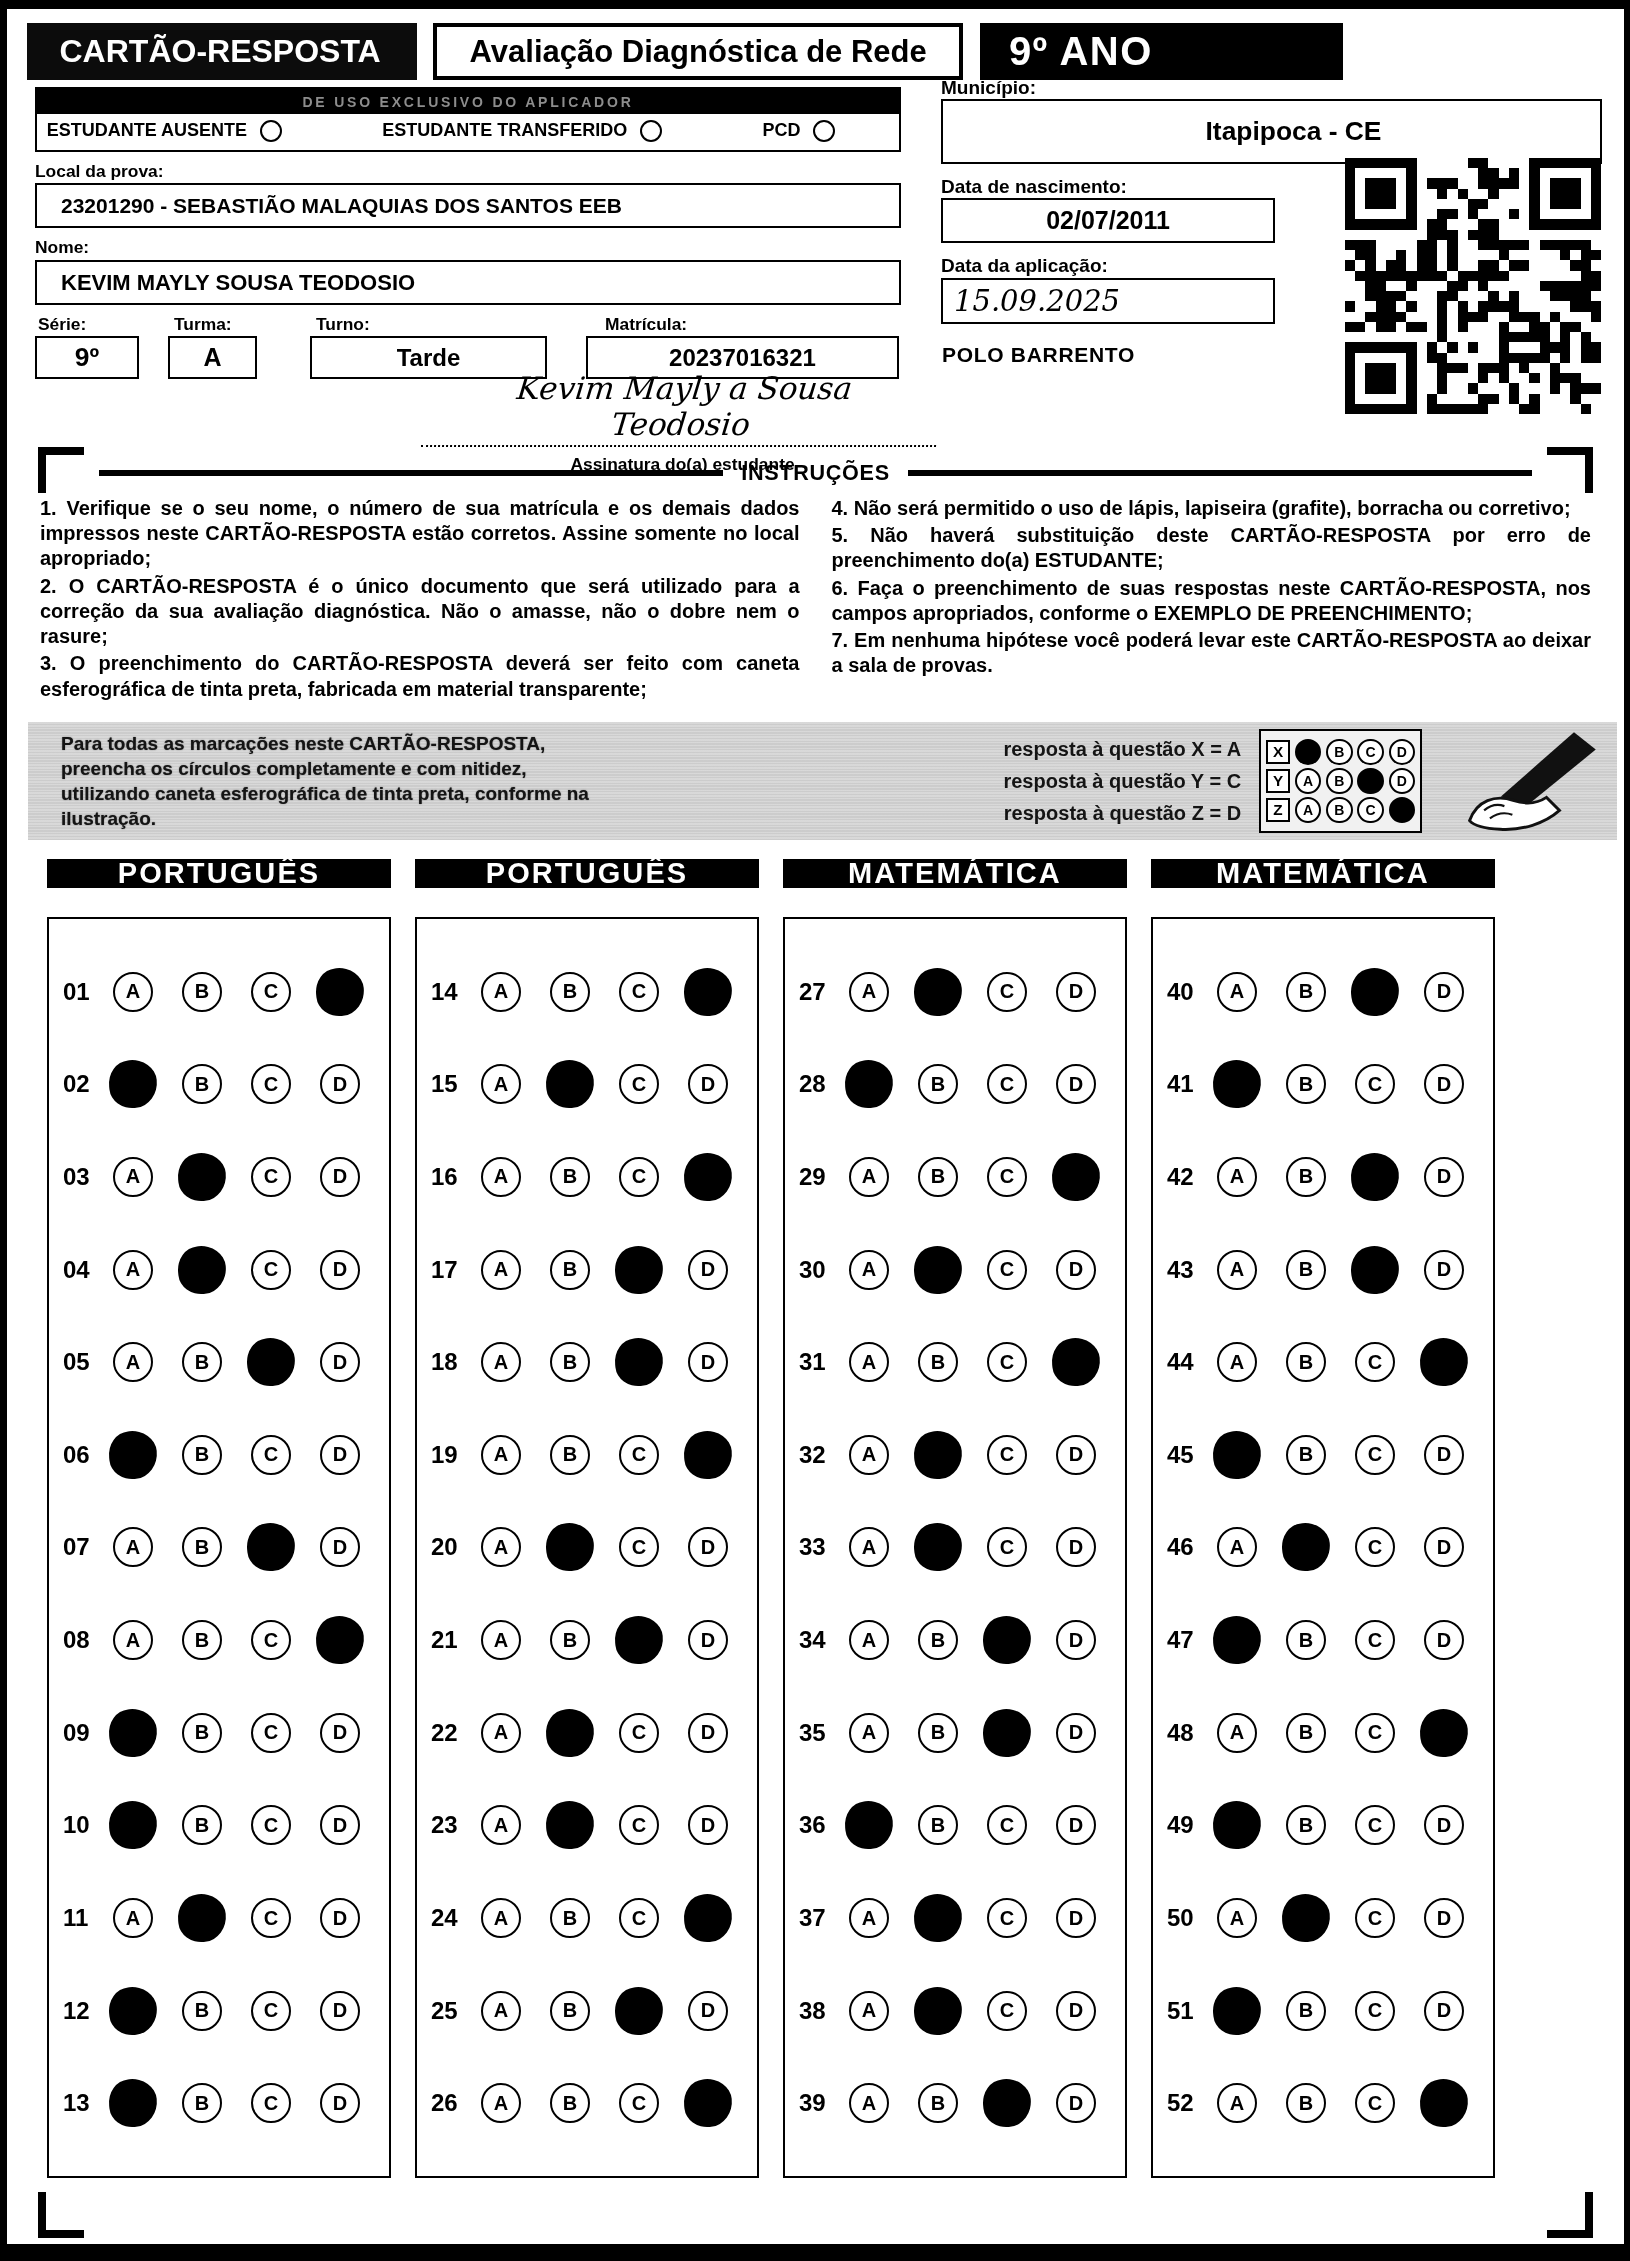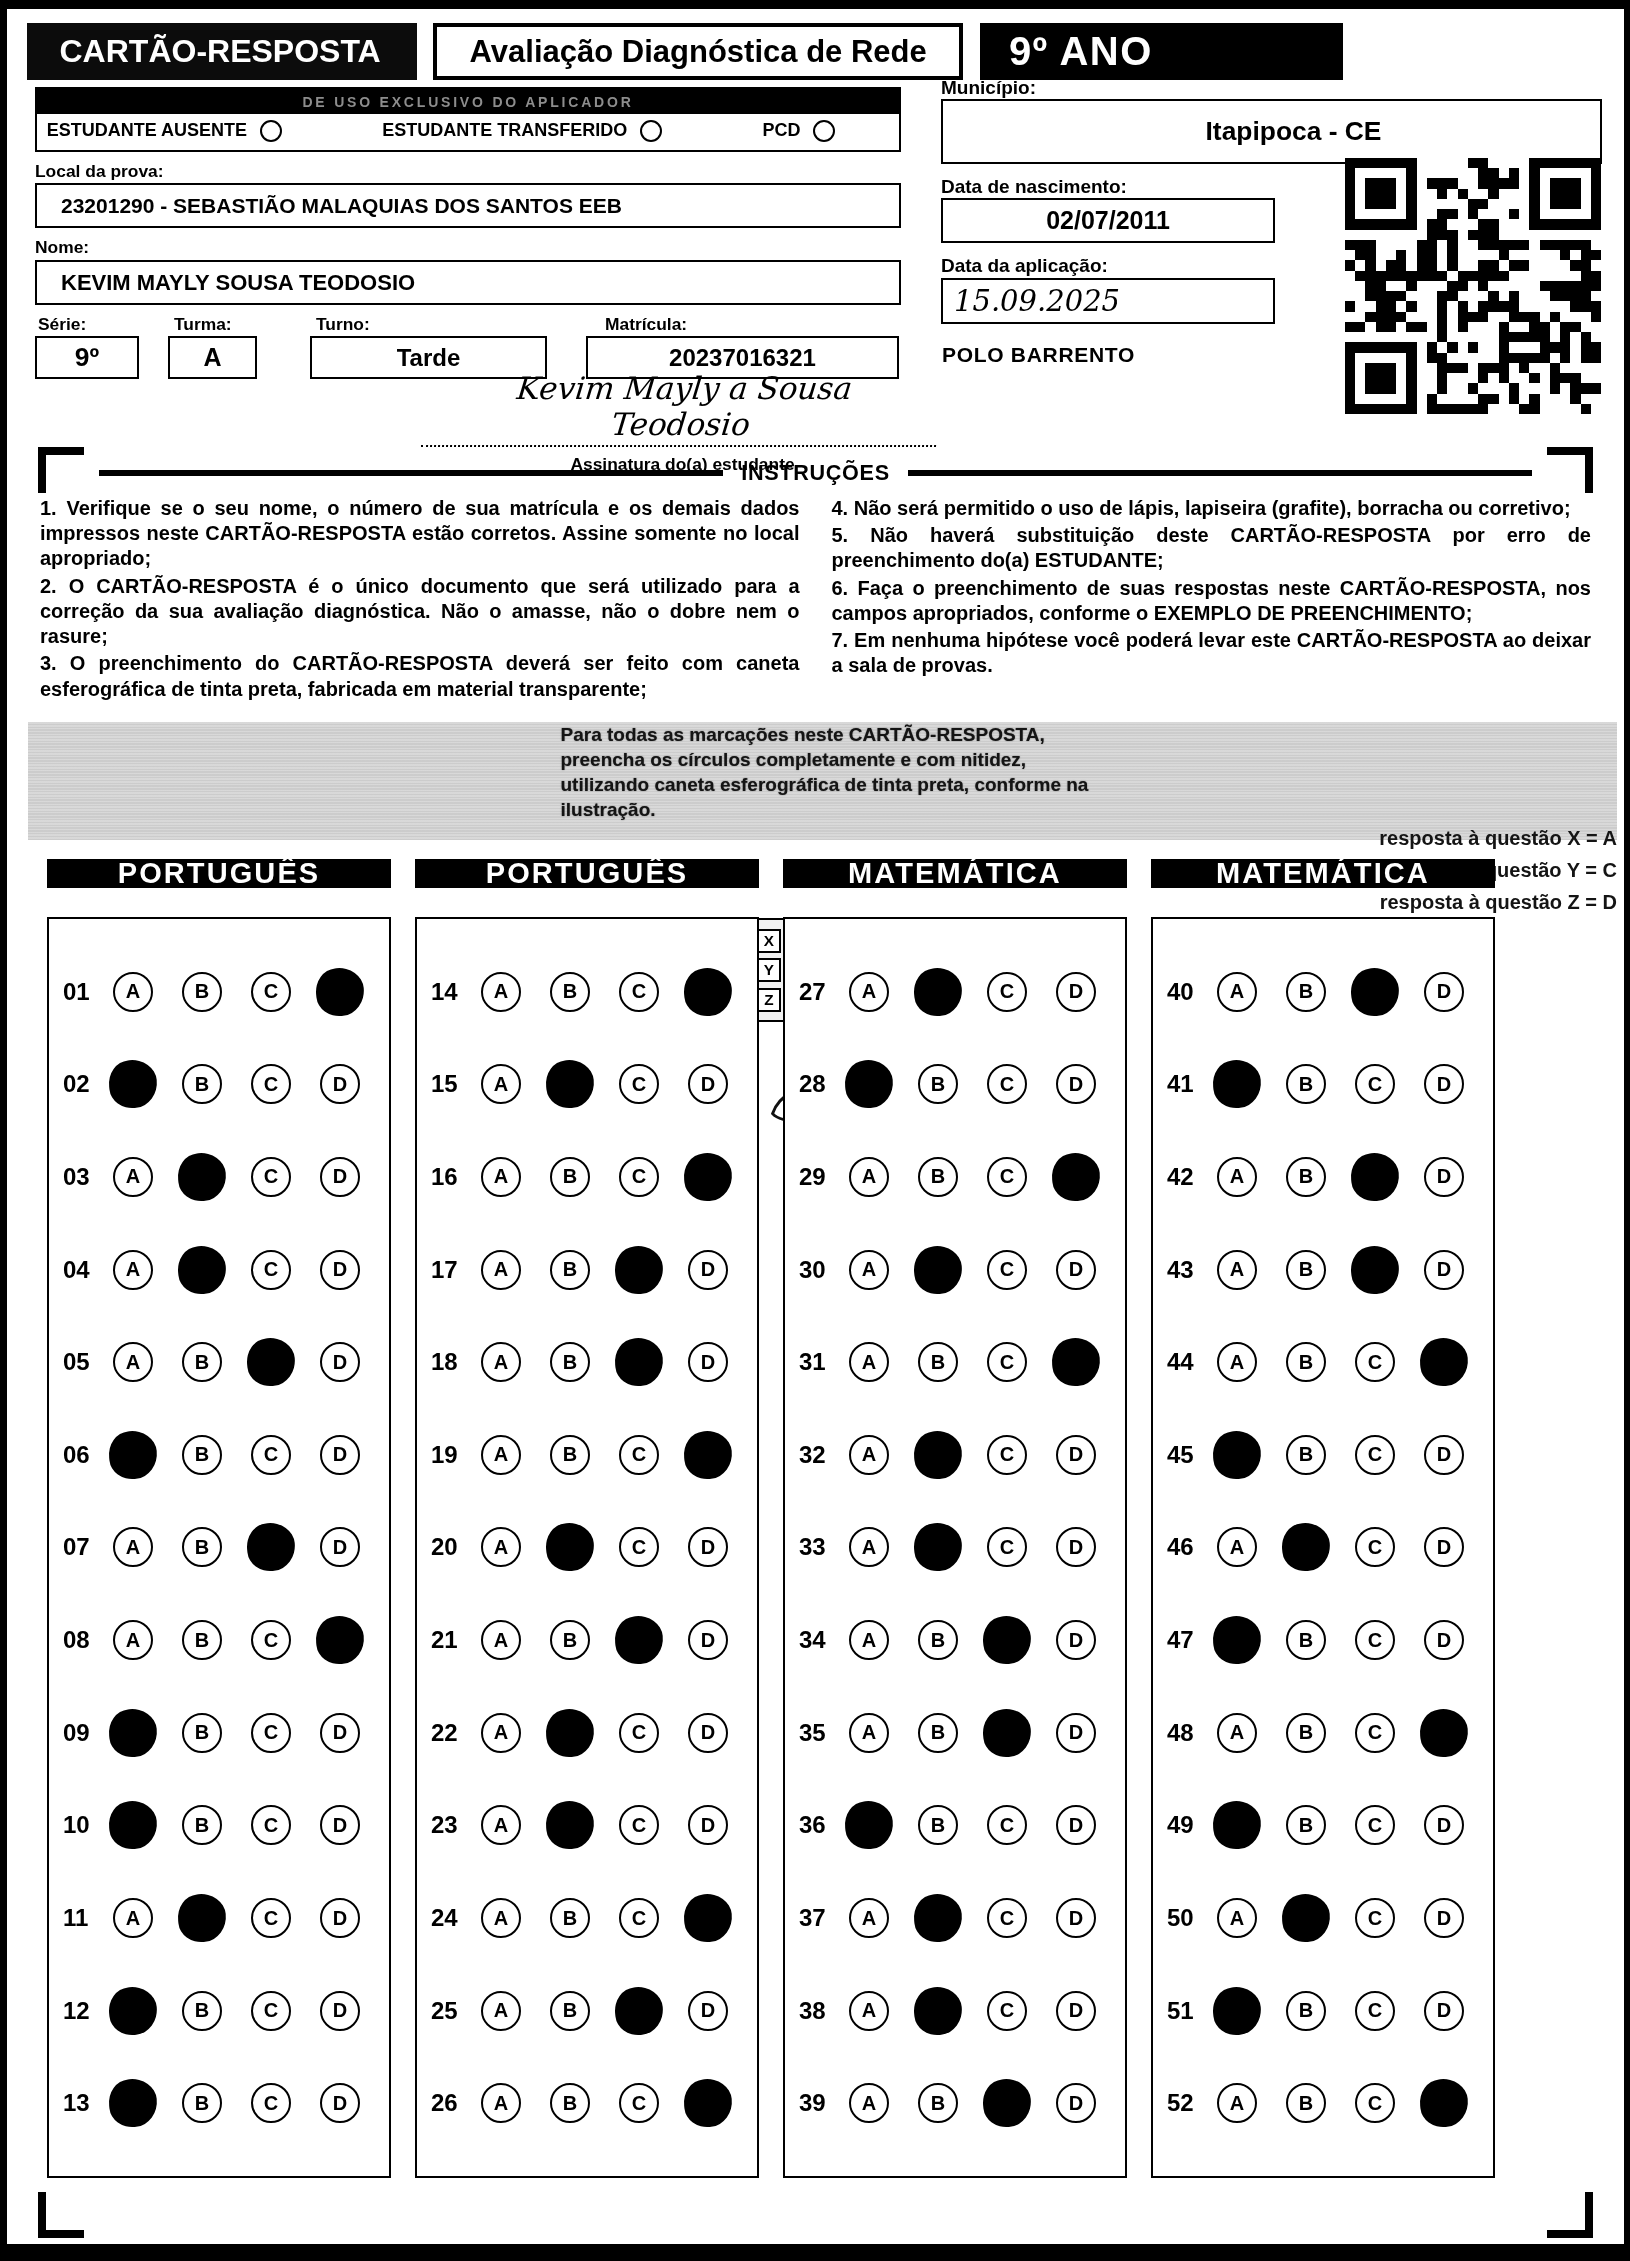--- a/index.html
+++ b/index.html
@@ -69,21 +69,21 @@
   .instr-title { position:absolute; left:92px; right:92px; top:451px; display:flex; align-items:center; gap:18px; }
   .instr-title .iline { flex:1; height:5.6px; background:#000; }
   .instr-title span { font-size:21.6px; font-weight:bold; letter-spacing:0.7px; }
   .instr-cols { position:absolute; left:33px; right:33px; top:487px; display:flex; gap:32px; }
   .instr-col { flex:1; font-size:20px; font-weight:bold; text-align:justify; line-height:1.26; }
   .instr-col p { margin-bottom:2.1px; }
 
   
   .band { position:absolute; left:21px; top:713px; width:1589px; height:118px; background:#d7d7d7;
           background-image:repeating-linear-gradient(0deg, rgba(0,0,0,0.05) 0 1.4px, rgba(255,255,255,0.04) 1.4px 2.8px);
-          display:flex; align-items:center;flex-direction:column; }
+          display:flex; align-items:center; }
   .band-text { width:557px; margin-left:33px; font-size:19px; font-weight:bold; color:#141414;
                line-height:1.32; text-shadow:0 0 1.4px rgba(20,20,20,0.55); }
   .band-legend { margin-left:auto; text-align:right; font-size:20px; font-weight:bold; line-height:1.6; color:#141414; }
   .ex-grid { margin-left:18px; border:2.1px solid #000; background:#f1f1f1; padding:4.9px; }
   .ex-row { display:flex; align-items:center; gap:4.9px; margin:2.8px 0; }
   .ex-label { width:24px; height:24px; border:2.1px solid #000; background:#fff; display:flex; align-items:center; justify-content:center; font-size:15.3px; font-weight:bold; }
   .ex-bubble { width:26.4px; height:26.4px; border:2.1px solid #000; border-radius:50%; background:#fff; display:flex; align-items:center; justify-content:center; font-size:14px; font-weight:bold; }
   .ex-bubble.filled { background:#000; border-color:#000; color:transparent; }
   .band-hand { margin:0 14px 0 7px; }
 

